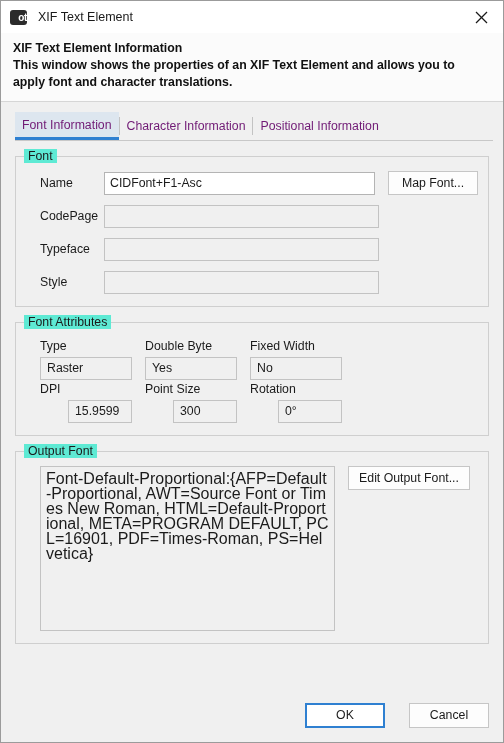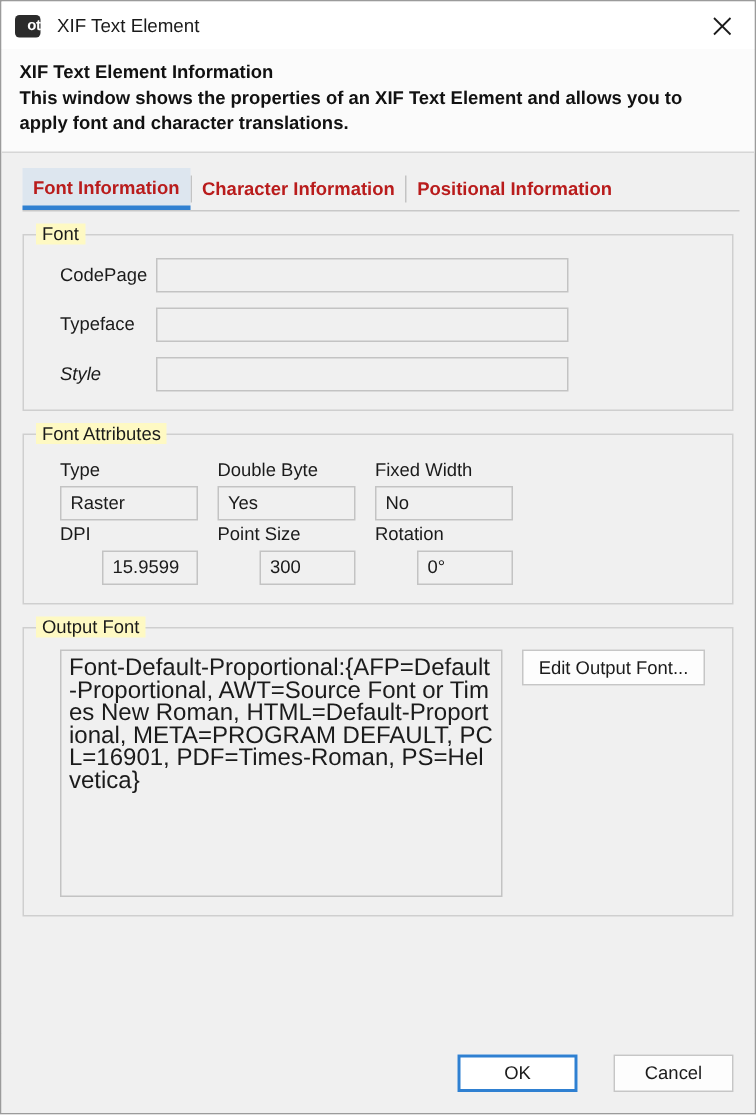--- a/index.html
+++ b/index.html
@@ -108,27 +108,26 @@
     height: 28px;
     margin-left: 4px;
     position: relative;
     border-bottom: 1px solid #c8c8c8;
   }
   .tab {
     padding: 0 7px;
     height: 27px;
     line-height: 27px;
     font-size: 12.3px;
-    color: #b91c1c;
+    color: #701a75;
     background: transparent;
     box-sizing: border-box;
     white-space: nowrap;
     cursor: default;
     position: relative;
-    font-weight: bold;
   }
   .tab.active {
     background: #dde6ef;
     border-bottom: 3px solid #2f80d1;
     height: 28px;
     line-height: 26px;
   }
   .tab-sep {
     width: 1px;
     height: 18px;
@@ -143,38 +142,38 @@
     border: 1px solid #cfcfcf;
     margin: 15px 4px 0 4px;
     padding: 0;
     box-sizing: border-box;
     background: transparent;
   }
   .groupbox > .legend {
     position: absolute;
     top: -8px;
     left: 8px;
-    background: #fef9c3;
+    background: #5eead4;
     padding: 0 4px;
     font-size: 12.3px;
     color: #1b1b1b;
     white-space: nowrap;
   }
   .group-inner {
     padding: 14px 10px 12px 10px;
   }
 
   
   .field-row {
     display: flex;
     align-items: center;
     margin-bottom: 9px;
     height: 24px;
   }
-  .field-row:last-child { margin-bottom: 0; font-style: italic; }
+  .field-row:last-child { margin-bottom: 0; }
   .field-label {
     width: 78px;
     font-size: 12.3px;
     color: #1b1b1b;
     flex: 0 0 auto;
     padding-left: 14px;
     box-sizing: border-box;
   }
   .textbox {
     height: 23px;
@@ -314,20 +313,25 @@
       <div class="tab-sep"></div>
       <div class="tab">Character Information</div>
       <div class="tab-sep"></div>
       <div class="tab">Positional Information</div>
     </div>
 
     <div class="groupbox">
       <div class="legend">Font</div>
       <div class="group-inner">
 
+        <div class="field-row">
+          <div class="field-label">Name</div>
+          <div class="textbox editable wide">CIDFont+F1-Asc</div>
+          <div class="btn map-font-btn">Map Font...</div>
+        </div>
 
         <div class="field-row">
           <div class="field-label">CodePage</div>
           <div class="textbox wide"></div>
         </div>
 
         <div class="field-row">
           <div class="field-label">Typeface</div>
           <div class="textbox wide"></div>
         </div>

